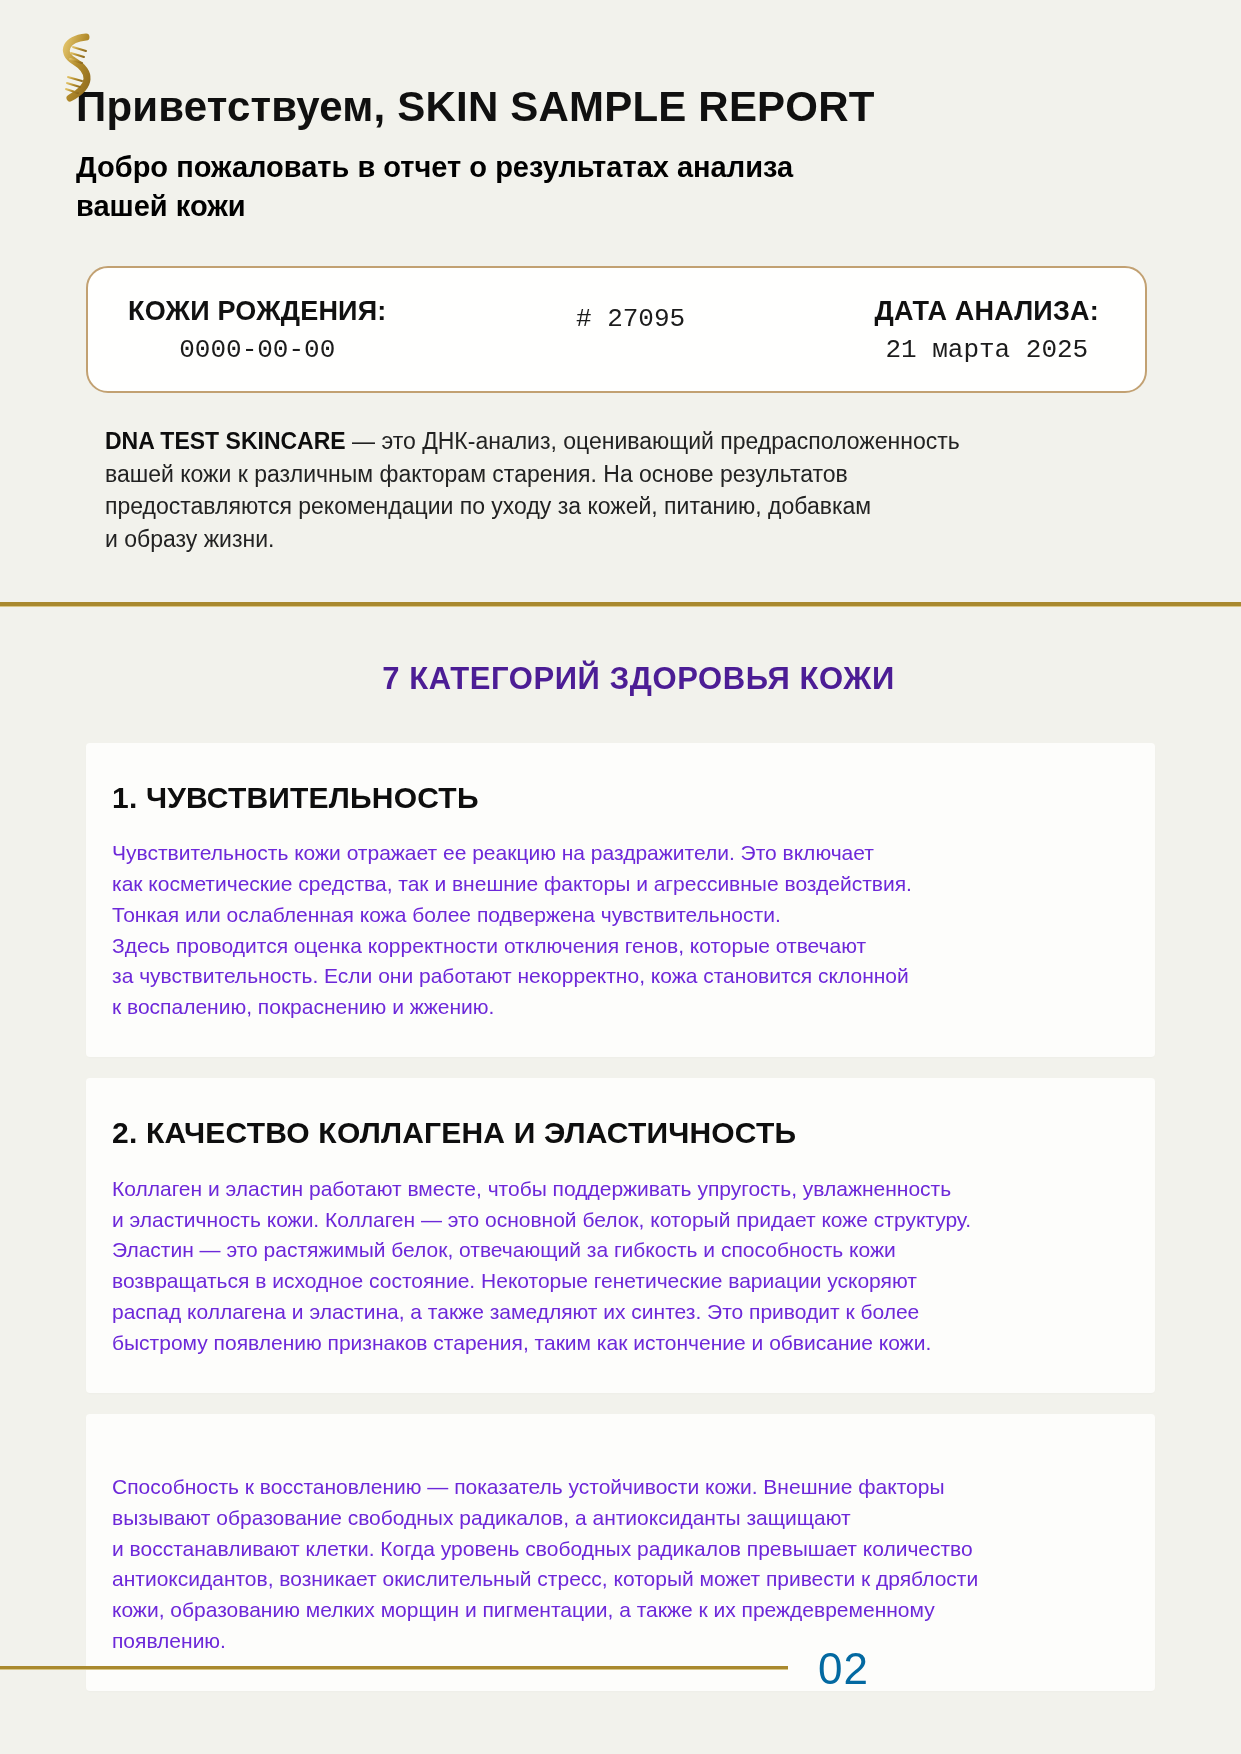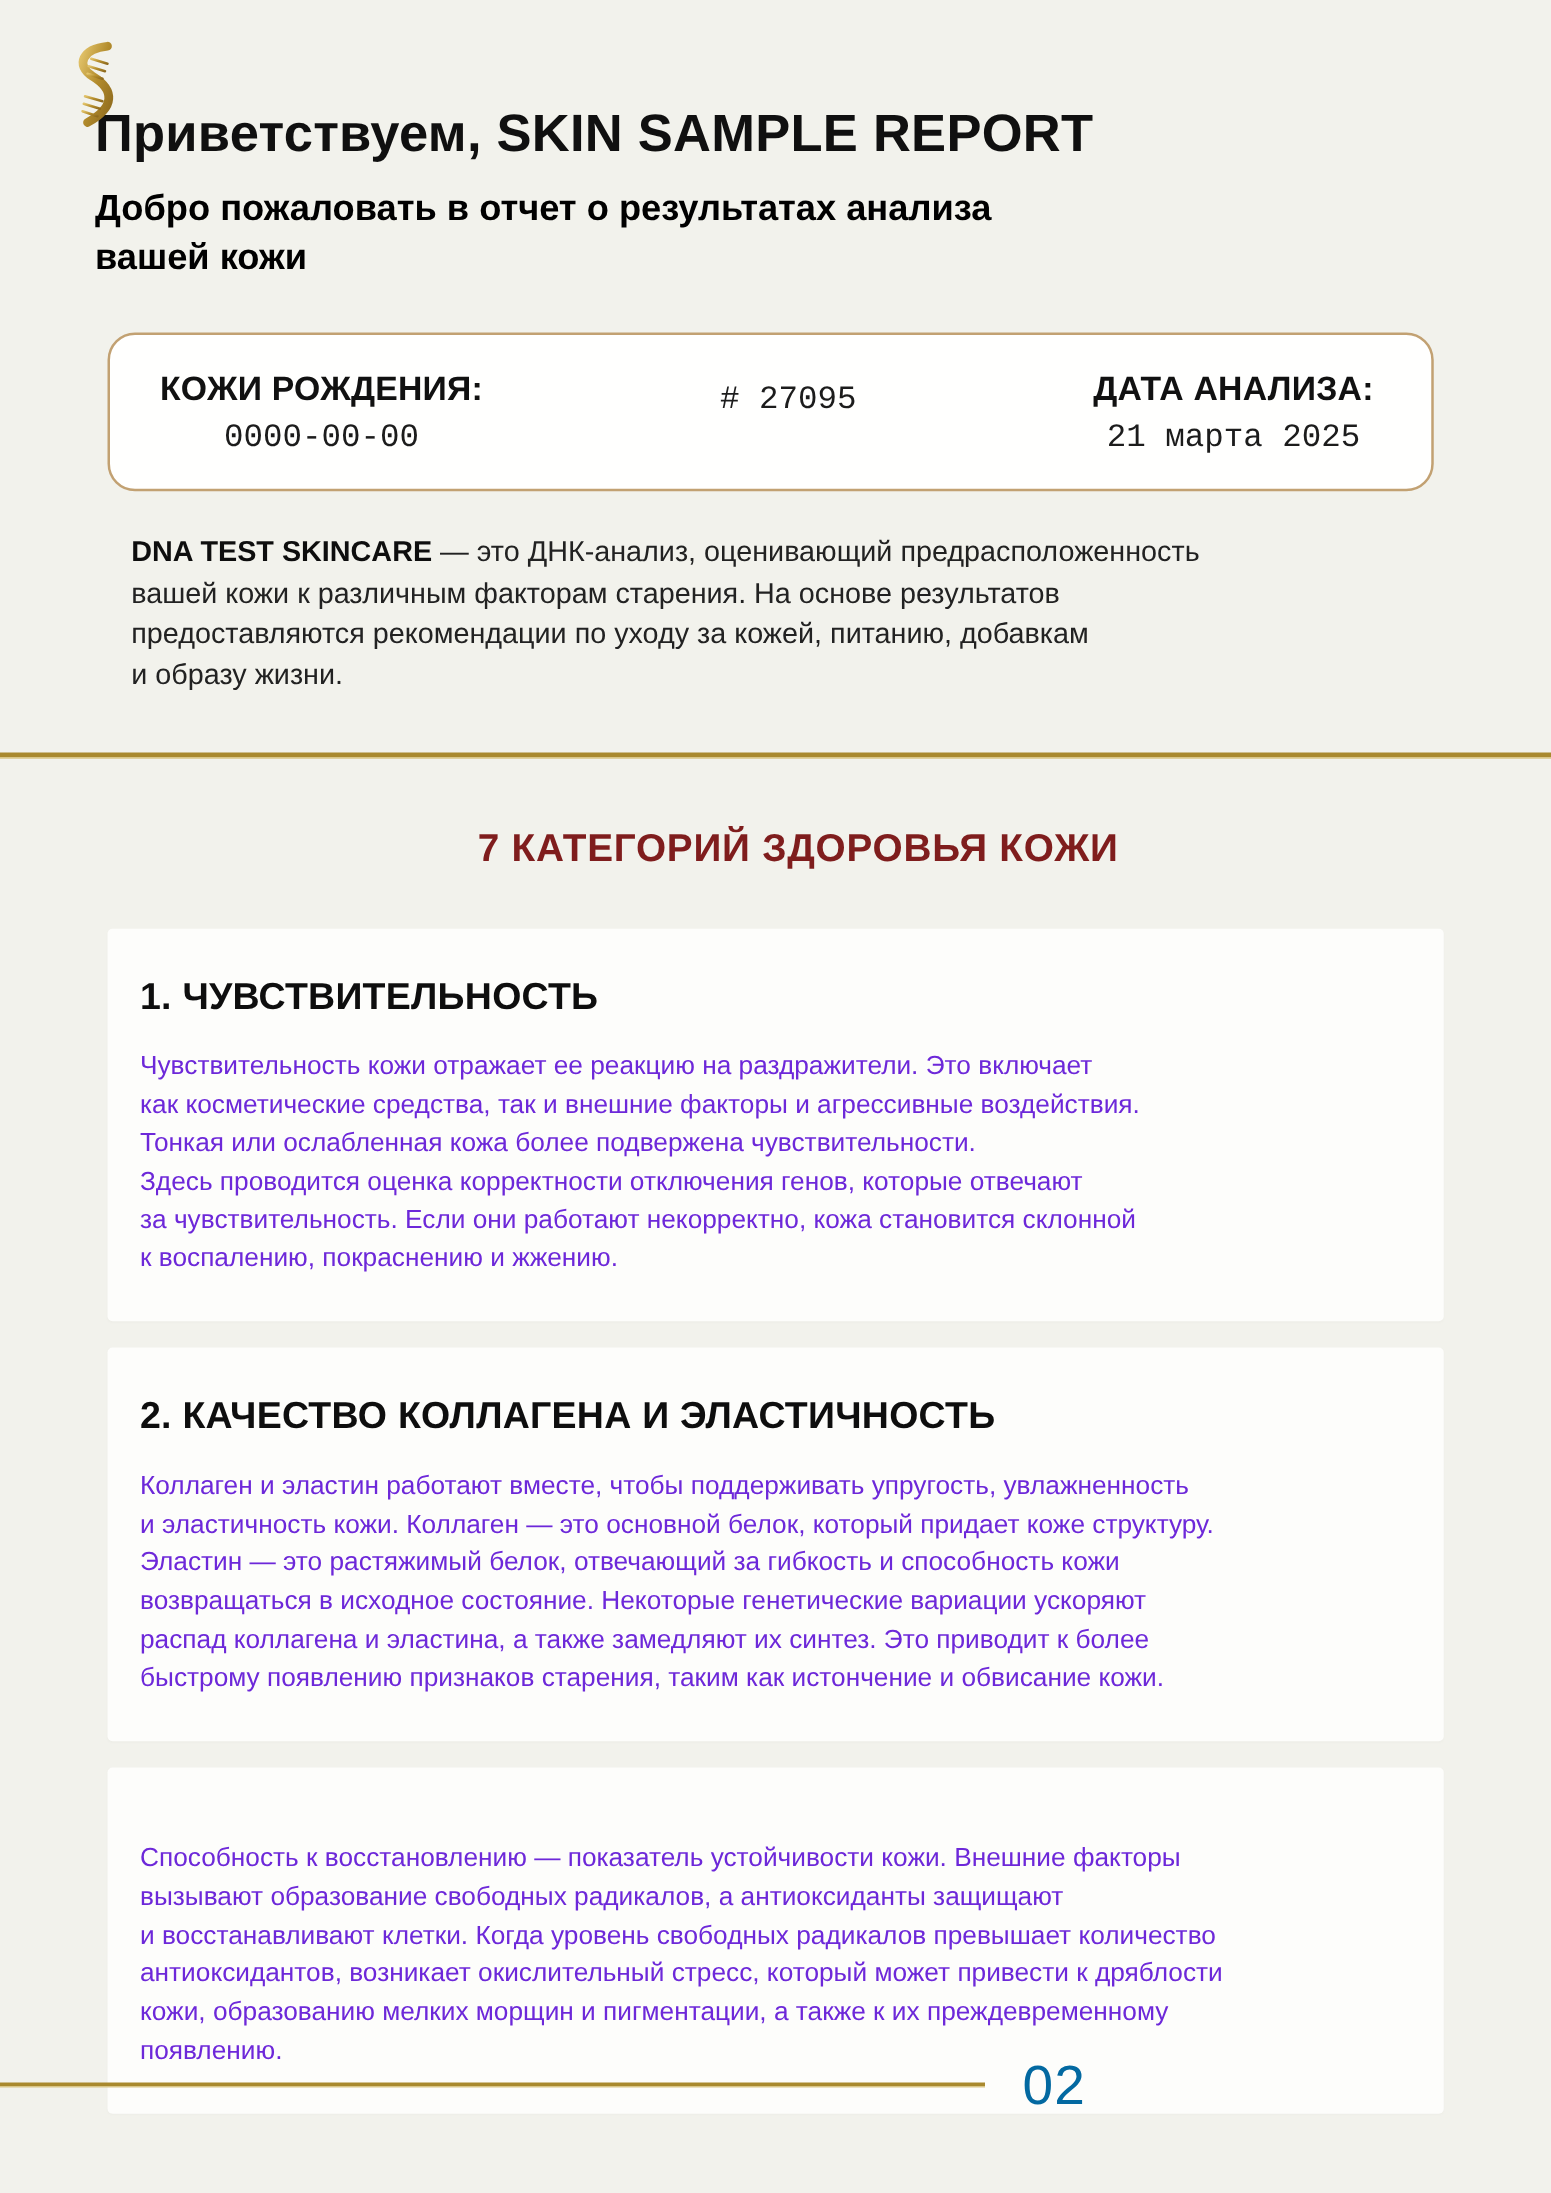--- a/index.html
+++ b/index.html
@@ -45,21 +45,21 @@
   .intro-lead{font-weight:800;color:#0e0e0e;}
   .intro-text{white-space:pre-line;}
 
   .divider{
     margin-top:46px;width:100%;height:5px;
     background:linear-gradient(#a9892e 0 70%, #d9c687 70% 100%);
   }
 
   .section-heading{
     margin-top:54px;text-align:center;
-    font-size:31px;font-weight:800;letter-spacing:.6px;color:#7f1d1d;margin-left:36px;
+    font-size:31px;font-weight:800;letter-spacing:.6px;color:#4c1d95;margin-left:36px;
   }
 
   .cards{margin:46px 86px 0 86px;}
   .card{
     background:#fdfdfb;
     border-radius:4px;
     padding:36px 30px 34px 26px;
     margin-bottom:21px;
     box-shadow:0 1px 2px rgba(0,0,0,0.02);
   }

